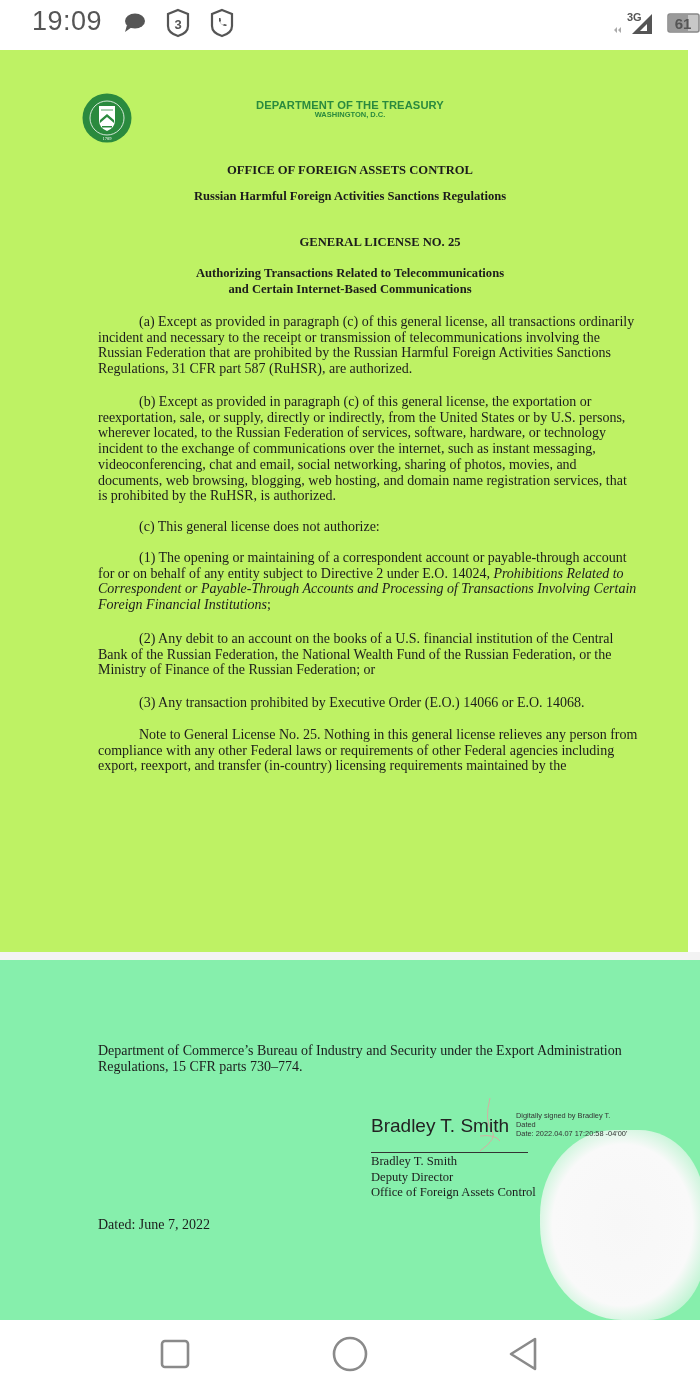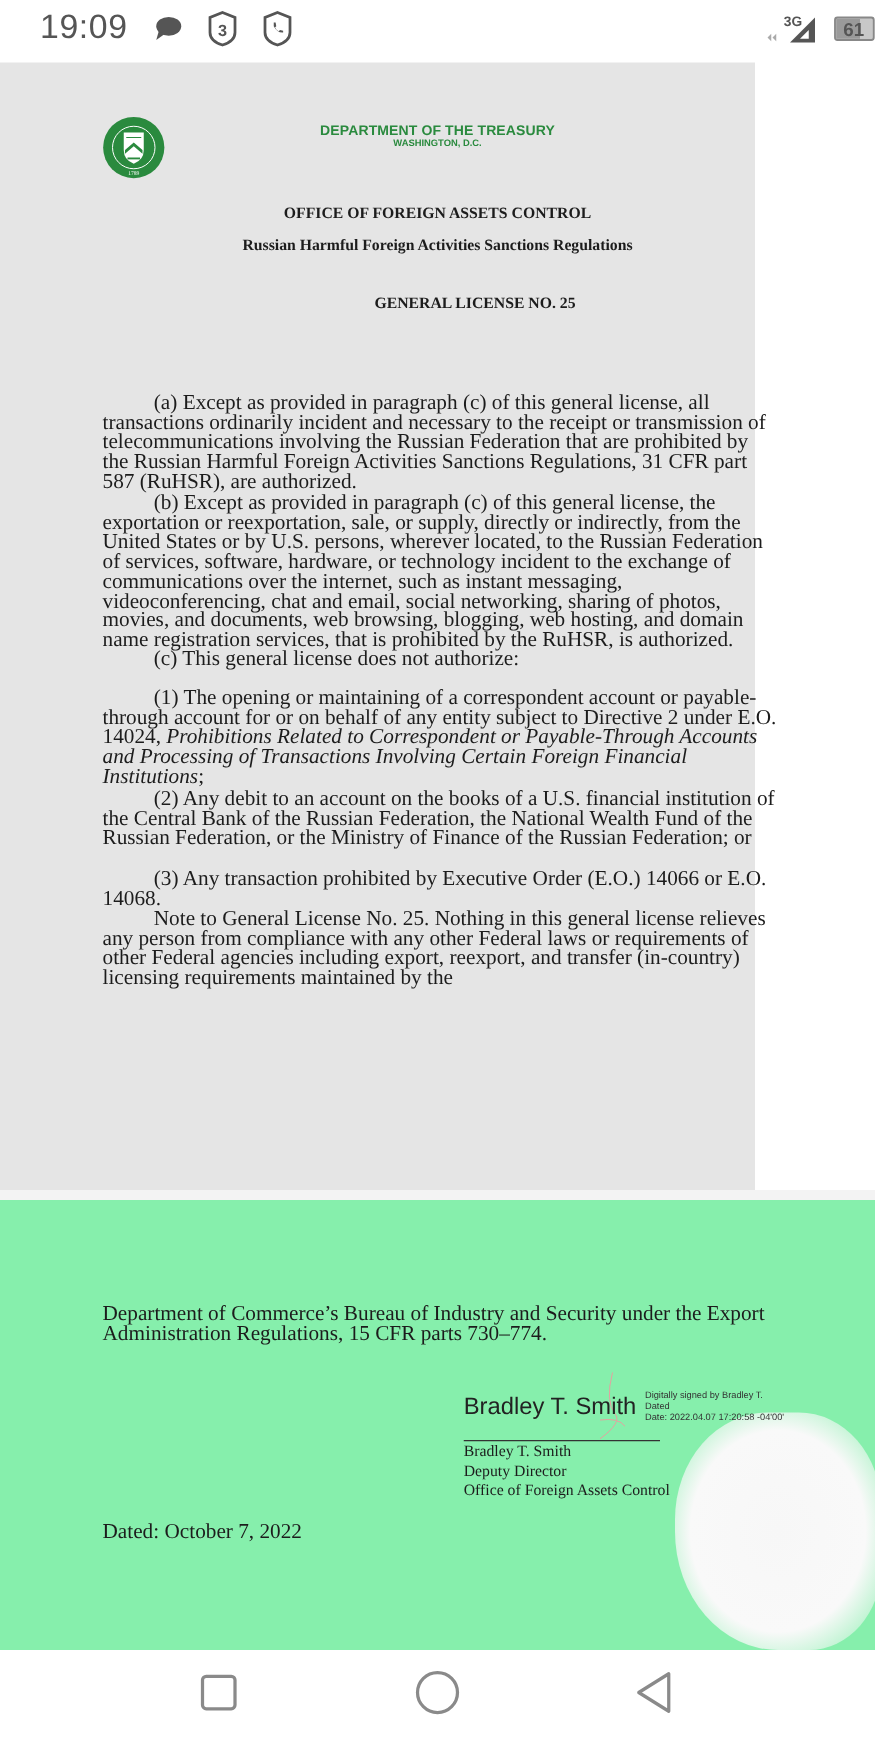--- a/index.html
+++ b/index.html
@@ -12,27 +12,27 @@
   .sb-time { position: absolute; left: 16px; top: 6px; font-family: "Liberation Sans", sans-serif; font-size: 27px; color: #555; letter-spacing: 0.5px; }
   .sb-icon { position: absolute; }
   .sb-msg { left: 106px; top: 11px; }
   .sb-shield3 { left: 150px; top: 8px; }
   .sb-shieldcall { left: 194px; top: 8px; }
   .sb-signal { left: 596px; top: 10px; }
   .sb-battery { left: 651px; top: 12px; }
   .battery-text { font-family: "Liberation Sans", sans-serif; font-weight: bold; font-size: 15px; fill: #555; }
 
   
-  .page1 { position: absolute; left: 0; top: 50px; width: 604px; height: 902px; background: #e5e5e5; }
+  .page1 { position: absolute; left: 0; top: 50px; width: 688px; height: 902px; background: #bef264; }
   .seal { position: absolute; left: 82px; top: 37px; width: 50px; height: 62px; }
   .treasury { position: absolute; left: 200px; top: 49px; width: 300px; text-align: center; font-family: "Liberation Sans", sans-serif; color: #2a8a3e; font-weight: bold; }
   .treasury .t1 { font-size: 11.2px; letter-spacing: 0.1px; }
   .treasury .t2 { font-size: 7.5px; margin-top: -1px; }
   .center { position: absolute; left: 0; width: 700px; text-align: center; font-weight: bold; font-size: 12.6px; line-height: 15px; }
-  .body-p { position: absolute; left: 82px; width: 540px; font-size: 17px; line-height: 15.7px; }
+  .body-p { position: absolute; left: 98px; width: 540px; font-size: 14px; line-height: 15.7px; }
   .indent { display: inline-block; width: 41px; }
   .ital { font-style: italic; }
   .bold { font-weight: normal; }
 
   
   .page-gap { position: absolute; left: 0; top: 952px; width: 700px; height: 8px; background: #f3f3f3; }
 
   
   .page2 { position: absolute; left: 0; top: 960px; width: 700px; height: 360px; background: #86efac; }
   .sig-name { position: absolute; left: 371px; top: 155px; font-family: "Liberation Sans", sans-serif; font-size: 19px; color: #222; }
@@ -103,20 +103,22 @@
     </svg>
   </div>
   <div class="treasury">
     <div class="t1">DEPARTMENT OF THE TREASURY</div>
     <div class="t2">WASHINGTON, D.C.</div>
   </div>
 
   <div class="center" style="top:113px;">OFFICE OF FOREIGN ASSETS CONTROL</div>
   <div class="center" style="top:139px;">Russian Harmful Foreign Activities Sanctions Regulations</div>
   <div class="center" style="top:185px;padding-left:30px;">GENERAL LICENSE NO. 25</div>
+  <div class="center" style="top:216px;">Authorizing Transactions Related to Telecommunications</div>
+  <div class="center" style="top:232px;">and Certain Internet-Based Communications</div>
 
   <div class="body-p" style="top:264px;"><span class="indent"></span><span>(a) Except as provided in paragraph (c) of this general license, all transactions ordinarily incident and necessary to the receipt or transmission of telecommunications involving the Russian Federation that are prohibited by the Russian Harmful Foreign Activities Sanctions Regulations, 31 CFR part 587 (RuHSR), are authorized.</span></div>
   <div class="body-p" style="top:344px;"><span class="indent"></span><span>(b) Except as provided in paragraph (c) of this general license, the exportation or reexportation, sale, or supply, directly or indirectly, from the United States or by U.S. persons, wherever located, to the Russian Federation of services, software, hardware, or technology incident to the exchange of communications over the internet, such as instant messaging, videoconferencing, chat and email, social networking, sharing of photos, movies, and documents, web browsing, blogging, web hosting, and domain name registration services, that is prohibited by the RuHSR, is authorized.</span></div>
   <div class="body-p" style="top:469px;"><span class="indent"></span><span>(c) This general license does not authorize:</span></div>
   <div class="body-p" style="top:500px;"><span class="indent"></span><span>(1) The opening or maintaining of a correspondent account or payable-through account for or on behalf of any entity subject to Directive 2 under E.O. 14024, </span><span class="ital">Prohibitions Related to Correspondent or Payable-Through Accounts and Processing of Transactions Involving Certain Foreign Financial Institutions</span><span>;</span></div>
   <div class="body-p" style="top:581px;"><span class="indent"></span><span>(2) Any debit to an account on the books of a U.S. financial institution of the Central Bank of the Russian Federation, the National Wealth Fund of the Russian Federation, or the Ministry of Finance of the Russian Federation; or</span></div>
   <div class="body-p" style="top:645px;"><span class="indent"></span><span>(3) Any transaction prohibited by Executive Order (E.O.) 14066 or E.O. 14068.</span></div>
   <div class="body-p" style="top:677px;"><span class="indent"></span><span class="bold">Note to General License No. 25</span><span>.  Nothing in this general license relieves any person from compliance with any other Federal laws or requirements of other Federal agencies including export, reexport, and transfer (in-country) licensing requirements maintained by the</span></div>
 </div>
 
@@ -138,21 +140,21 @@
     <div>Dated</div>
     <div>Date: 2022.04.07 17:20:58 -04'00'</div>
   </div>
   <div class="sig-line"></div>
   <div class="sig-block">
     <div>Bradley T. Smith</div>
     <div>Deputy Director</div>
     <div>Office of Foreign Assets Control</div>
   </div>
 
-  <div class="body-p" style="top:257px;">Dated:  October 7, 2022</div>
+  <div class="body-p" style="top:257px;">Dated:  June 7, 2022</div>
 </div>
 
 <div class="navbar">
   <div class="nav-btn nav-recent" aria-label="Recent apps">
     <svg width="30" height="30" viewBox="0 0 30 30">
         <rect x="2" y="2" width="26" height="26" rx="3" fill="none" stroke="#8a8a8a" stroke-width="2.6"></rect>
       </svg>
   </div>
   <div class="nav-btn nav-home" aria-label="Home">
     <svg width="38" height="38" viewBox="0 0 38 38">

